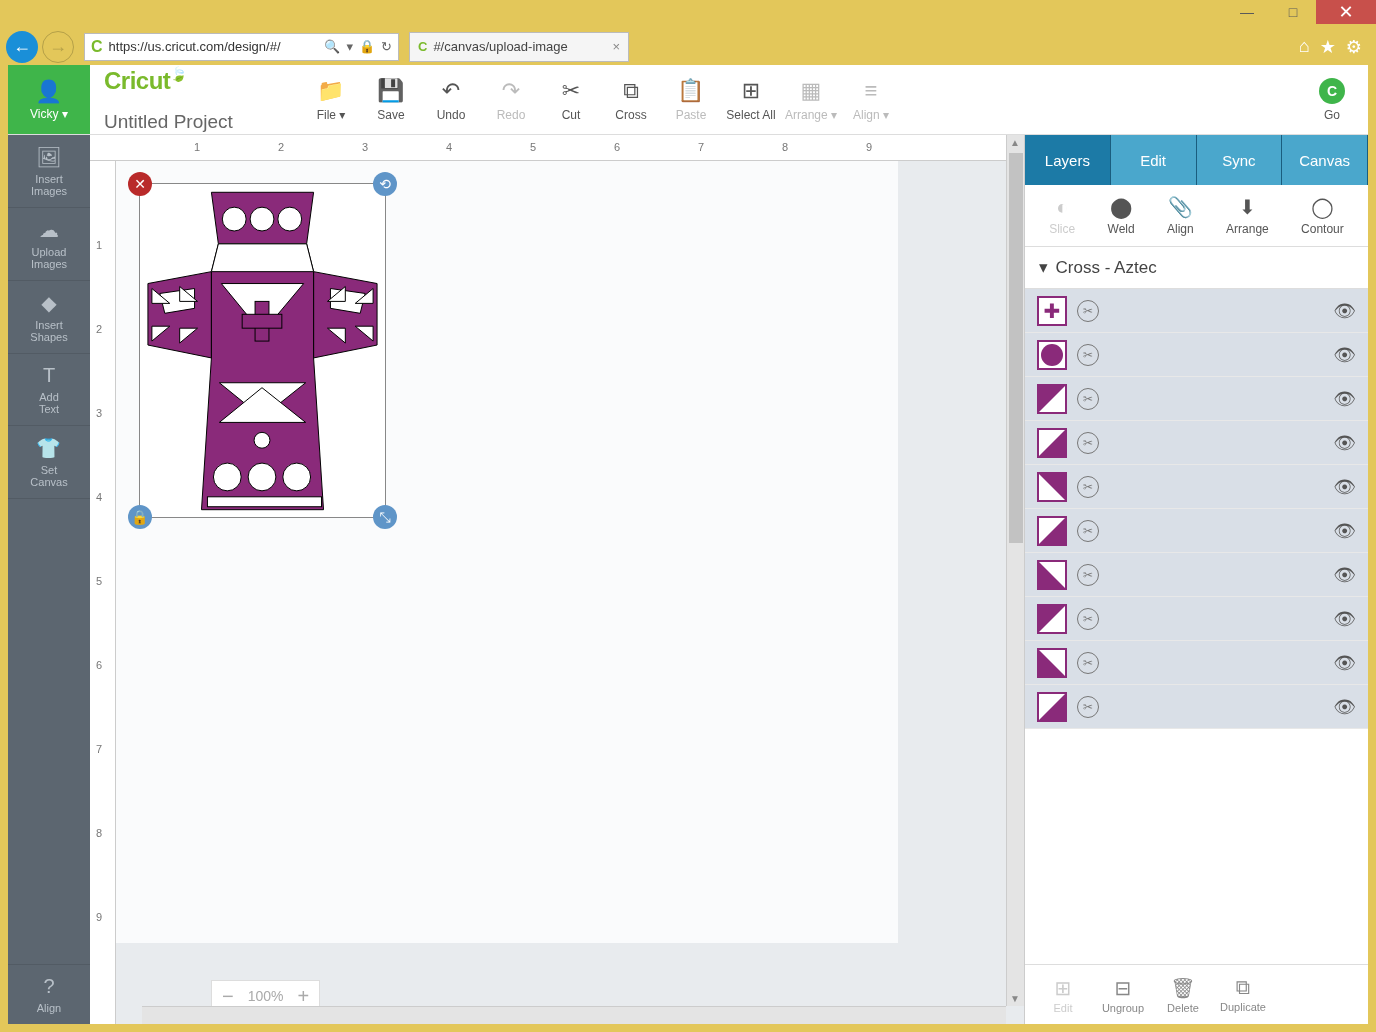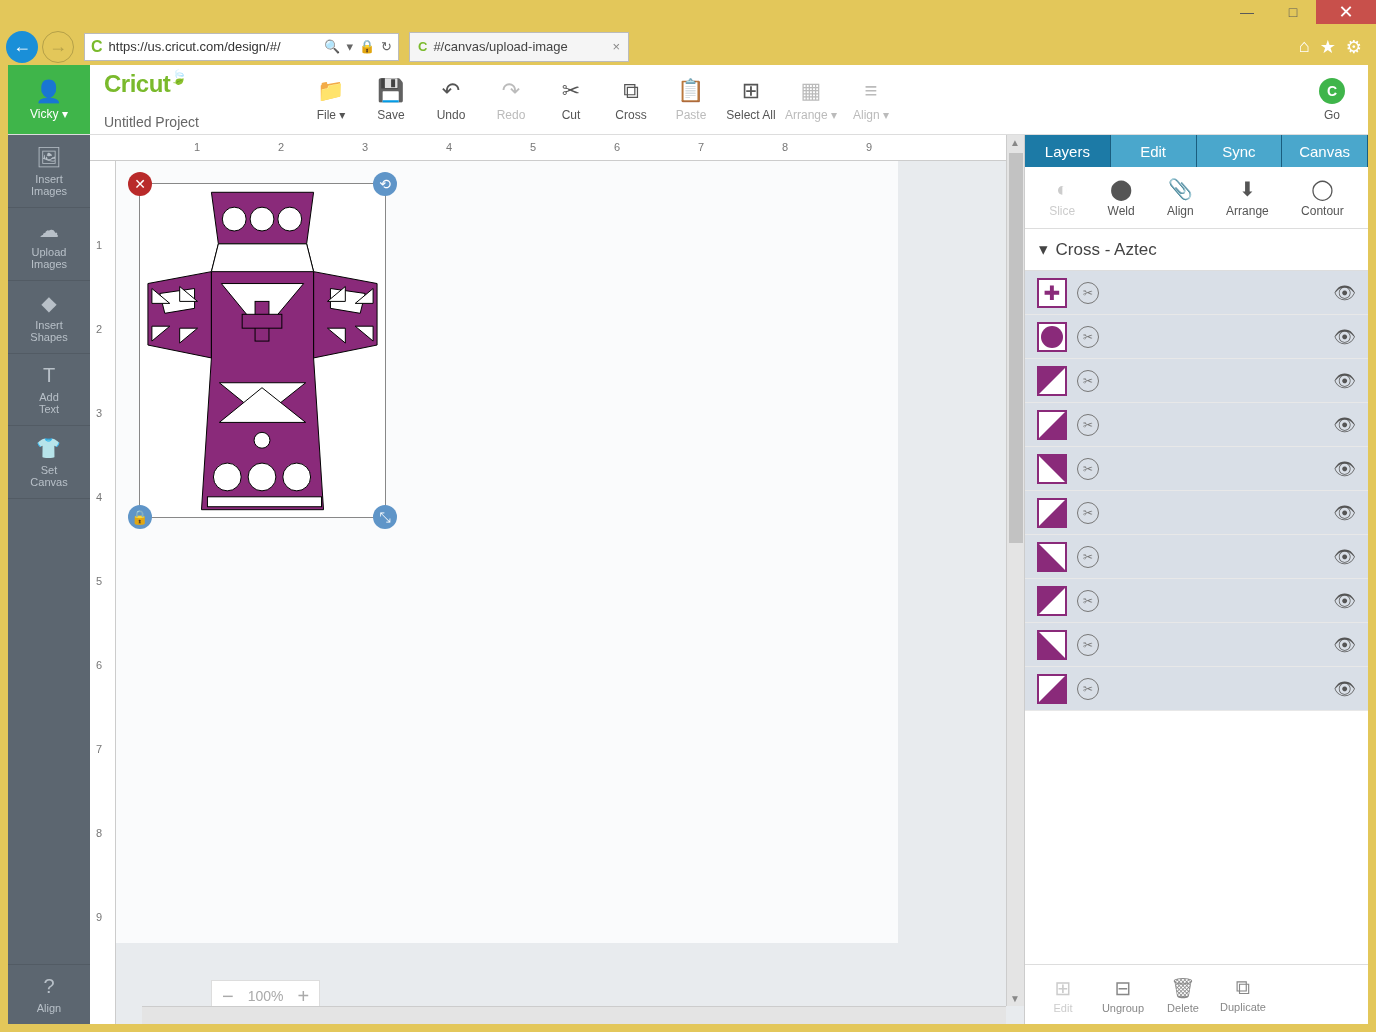--- a/index.html
+++ b/index.html
@@ -23,21 +23,21 @@
 .browser-right { margin-left: auto; display: flex; gap: 10px; color: #fff; font-size: 18px; padding-right: 8px; }
 
 
 .app { position: absolute; left: 8px; right: 8px; top: 65px; bottom: 8px; background: #fff; display: flex; flex-direction: column; }
 .app-header { height: 70px; display: flex; align-items: stretch; border-bottom: 1px solid #ddd; }
 .user-block { width: 82px; background: #3fb54a; color: #fff; display: flex; flex-direction: column; align-items: center; justify-content: center; font-size: 12px; gap: 2px; }
 .user-block .uicon { font-size: 22px; }
 .brand-block { width: 205px; padding: 8px 14px; display: flex; flex-direction: column; justify-content: center; }
 .brand { font-size: 24px; font-weight: 700; color: #7aba2c; letter-spacing: -0.5px; }
 .brand .leaf { color: #7aba2c; font-size: 14px; position: relative; top: -10px; }
-.project-title { font-size: 14px; color: #666; margin-top: 16px; }
+.project-title { font-size: 19px; color: #666; margin-top: 16px; }
 .toolbar { flex: 1; display: flex; align-items: center; gap: 4px; padding: 0 8px; }
 .tbtn { display: flex; flex-direction: column; align-items: center; justify-content: center; min-width: 56px; height: 60px; color: #555; font-size: 12px; cursor: pointer; gap: 4px; }
 .tbtn.disabled { color: #bbb; }
 .tbtn .ticon { font-size: 22px; }
 .tbtn.go .gocircle { width: 26px; height: 26px; border-radius: 50%; background: #3fb54a; color: #fff; display: flex; align-items: center; justify-content: center; font-size: 14px; font-weight: 700; }
 
 
 .main-row { flex: 1; display: flex; min-height: 0; }
 .sidebar { width: 82px; background: #5c6670; color: #b8c0c8; display: flex; flex-direction: column; }
 .sbtn { display: flex; flex-direction: column; align-items: center; justify-content: center; padding: 10px 4px; font-size: 11px; text-align: center; gap: 4px; cursor: pointer; border-bottom: 1px solid #525b64; }
@@ -64,21 +64,21 @@
 .zoom-bar button { border: none; background: none; font-size: 20px; color: #aaa; cursor: pointer; }
 .scroll-v { position: absolute; right: 0; top: 0; width: 18px; bottom: 18px; background: #e4e4e4; border-left: 1px solid #ccc; }
 .scroll-v::before { content: "▲"; position: absolute; top: 2px; left: 3px; font-size: 10px; color: #888; }
 .scroll-v::after { content: "▼"; position: absolute; bottom: 2px; left: 3px; font-size: 10px; color: #888; }
 .scroll-thumb-v { position: absolute; left: 2px; top: 18px; width: 14px; height: 390px; background: #c2c2c2; }
 .scroll-h { position: absolute; left: 26px; right: 18px; bottom: 0; height: 18px; background: #e4e4e4; border-top: 1px solid #ccc; }
 .panel-toggle { position: absolute; right: 0; top: 400px; width: 16px; height: 30px; background: #fff; border: 1px solid #ccc; border-right: none; display: flex; align-items: center; justify-content: center; font-size: 11px; color: #333; cursor: pointer; }
 
 
 .right-panel { width: 344px; background: #f5f6f7; display: flex; flex-direction: column; border-left: 1px solid #ccc; }
-.panel-tabs { display: flex; height: 32px; }
+.panel-tabs { display: flex; height: 50px; }
 .ptab { flex: 1; display: flex; align-items: center; justify-content: center; color: #fff; font-size: 15px; cursor: pointer; border-right: 1px solid #1a5d7e; }
 .ptab.active { background: #1c7aa6; }
 .ptab.inactive { background: #4aa7cc; }
 .panel-tools { height: 62px; display: flex; align-items: center; justify-content: space-around; background: #fff; border-bottom: 1px solid #ddd; padding: 0 8px; }
 .ptool { display: flex; flex-direction: column; align-items: center; gap: 3px; font-size: 12px; color: #555; cursor: pointer; }
 .ptool.disabled { color: #ccc; }
 .ptool .picon { font-size: 20px; }
 .layer-group-title { padding: 10px 14px; font-size: 17px; color: #444; background: #fff; border-bottom: 1px solid #ddd; display: flex; align-items: center; gap: 8px; }
 .layers { flex: 1; overflow-y: auto; background: #fff; }
 .layer-row { height: 44px; display: flex; align-items: center; padding: 0 12px; gap: 10px; border-bottom: 1px solid #e8e8e8; background: #d9dfe7; }

